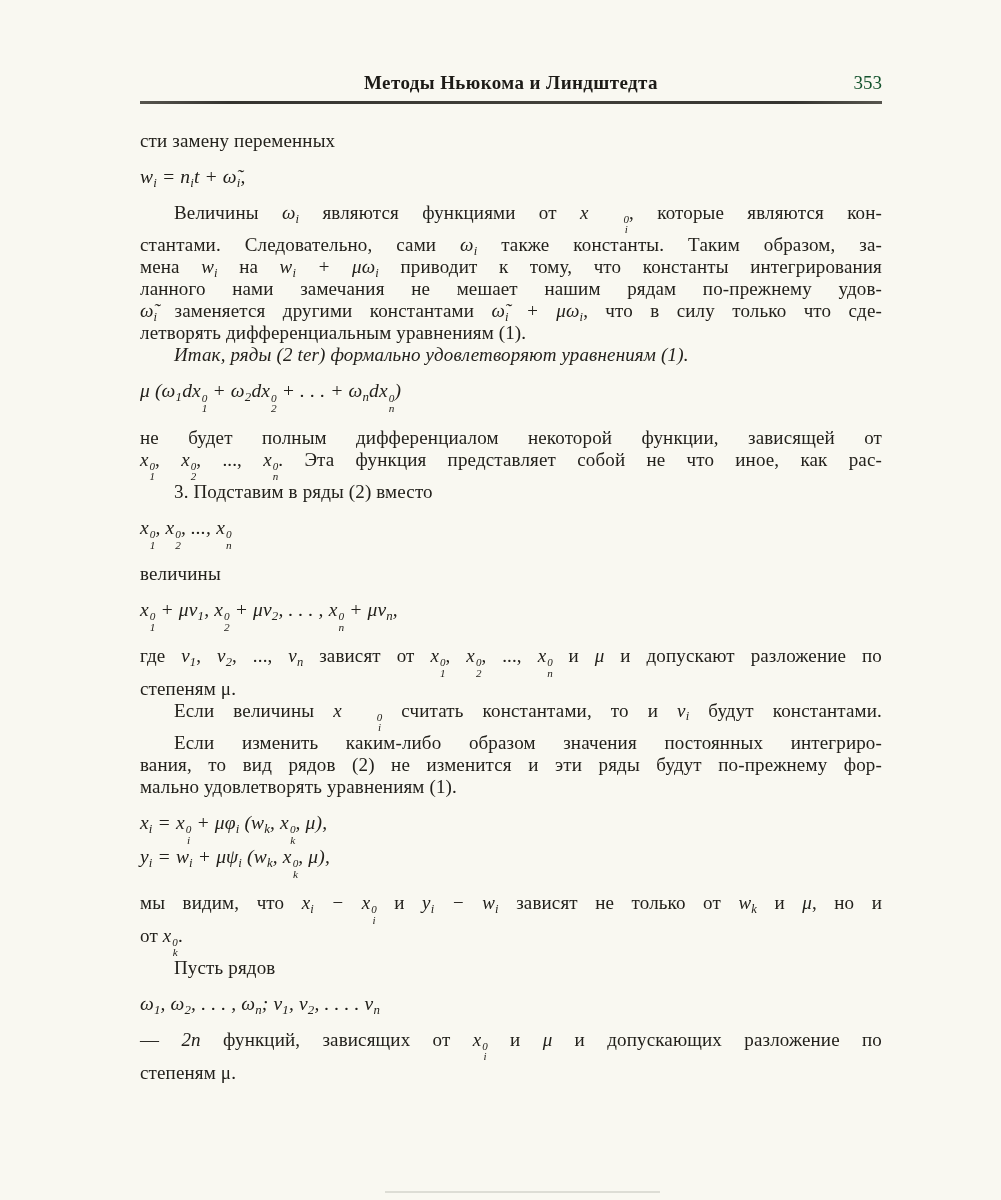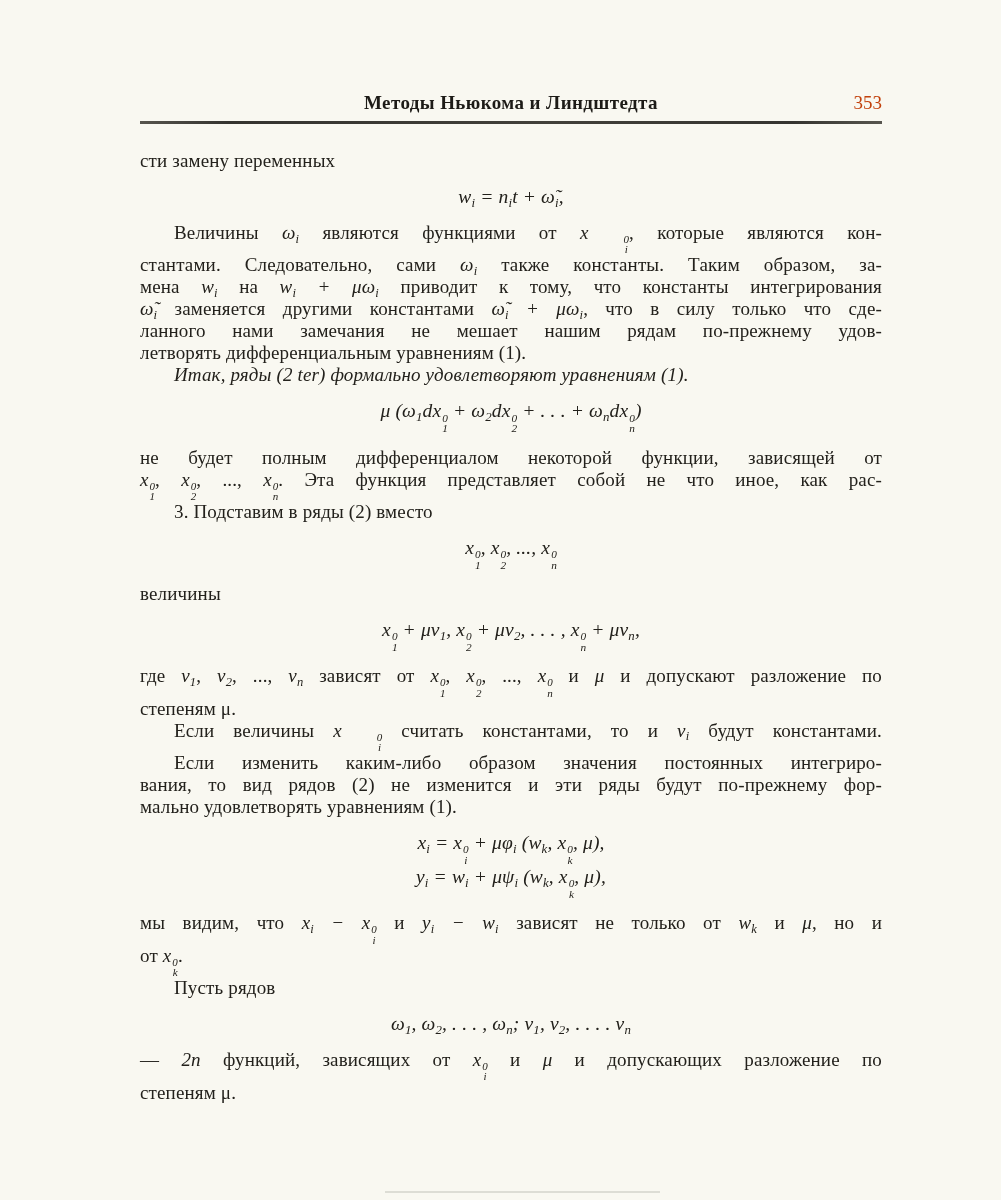--- a/index.html
+++ b/index.html
@@ -10,47 +10,47 @@
     color:#23211c;
     overflow:hidden;
     position:relative;
     text-rendering:optimizeLegibility;
   }
   .page { position:absolute; inset:0; }
   .col { margin-left:140px; width:742px; }
 
   
   .runhead {
-    padding-top:92px;
+    padding-top:72px;
     display:flex; align-items:baseline; position:relative;
   }
   .runhead .title {
     flex:1; text-align:center;
     font-weight:bold; font-size:19px; letter-spacing:0.4px;
     color:#1d1b17;
   }
   .runhead .pageno {
     position:absolute; right:0; bottom:0;
-    font-size:19px; color:#c2410c;
+    font-size:19px; color:#14532d;
   }
   .rule {
     margin-top:7px; height:3px;
     background:linear-gradient(90deg,#45433c,#1f1e1a 12%,#2e2c26 55%,#201f1b 88%,#45433c);
     opacity:.9;
   }
 
   
   .bodytext { padding-top:26px; font-size:19px; line-height:22px; letter-spacing:0.15px; }
   .tline { text-align:justify; text-align-last:justify; text-justify:inter-word; min-height:22px; }
   .tline.last { text-align-last:left; }
   .tline.ind { text-indent:34px; }
   .para.it .tline { font-style:italic; }
 
   .formula { margin:13px 0; }
-  .fline { text-align:center; font-size:19.5px; line-height:24px; }
+  .fline { font-size:19.5px; line-height:24px; }
 
   .m { font-style:italic; }
   sub,sup { font-size:0.66em; line-height:0; position:relative; vertical-align:baseline; }
   sub { top:0.3em; }
   .stk {
     display:inline-flex; flex-direction:column; align-items:center;
     font-size:0.58em; line-height:0.92; vertical-align:-0.38em;
     margin-left:1px; letter-spacing:0;
   }
 
@@ -78,22 +78,22 @@
         <div class="formula">
           <div class="fline m">w<sub>i</sub> = n<sub>i</sub>t + ω̃<sub>i</sub>,</div>
         </div>
         <div class="para">
           <div class="tline ind">Величины <span class="m">ω<sub>i</sub></span> являются функциями от <span class="m">x<span class="stk">
                 <span>0</span>
                 <span>i</span>
               </span></span>, которые являются кон-</div>
           <div class="tline">стантами. Следовательно, сами <span class="m">ω<sub>i</sub></span> также константы. Таким образом, за-</div>
           <div class="tline">мена <span class="m">w<sub>i</sub></span> на <span class="m">w<sub>i</sub> + μω<sub>i</sub></span> приводит к тому, что константы интегрирования</div>
+          <div class="tline">ланного нами замечания не мешает нашим рядам по-прежнему удов-</div>
           <div class="tline"><span class="m">ω̃<sub>i</sub></span> заменяется другими константами <span class="m">ω̃<sub>i</sub> + μω<sub>i</sub></span>, что в силу только что сде-</div>
-          <div class="tline">ланного нами замечания не мешает нашим рядам по-прежнему удов-</div>
           <div class="tline last">летворять дифференциальным уравнениям (1).</div>
         </div>
         <div class="para it">
           <div class="tline last ind">Итак, ряды (2 ter) формально удовлетворяют уравнениям (1).</div>
         </div>
         <div class="formula">
           <div class="fline m">μ (ω<sub>1</sub>dx<span class="stk">
               <span>0</span>
               <span>1</span>
             </span> + ω<sub>2</sub>dx<span class="stk">

